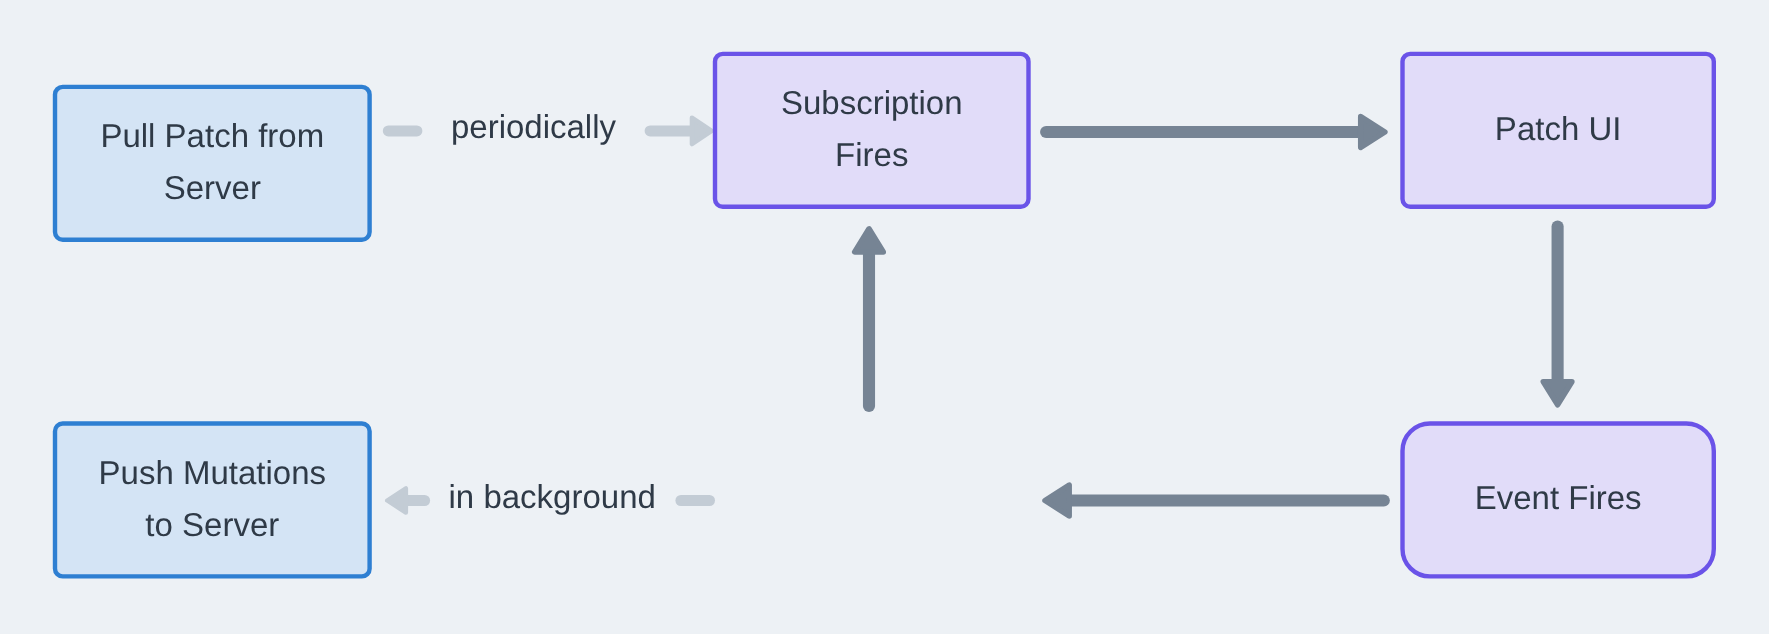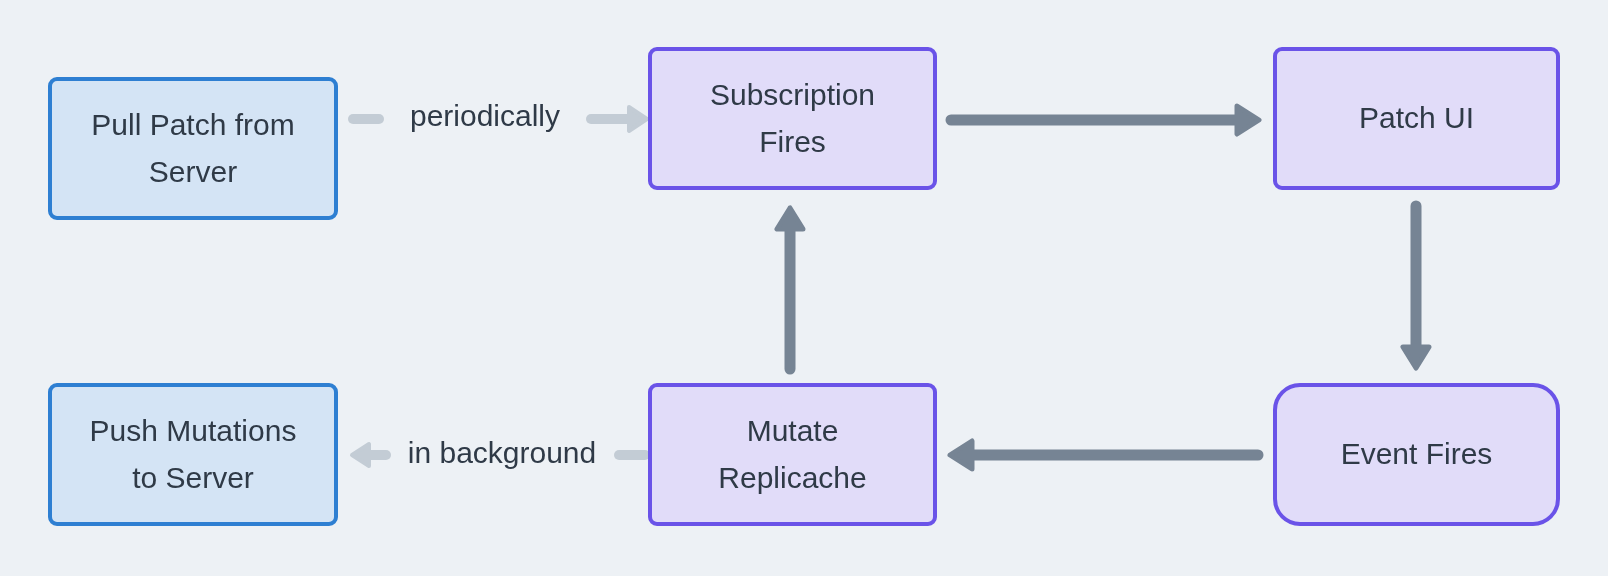--- a/index.html
+++ b/index.html
@@ -112,23 +112,20 @@
   </div>
 
   <div class="node purple pos-render">
     <span>Patch UI</span>
   </div>
 
   <div class="node blue pos-push">
     <span>Push Mutations to Server</span>
   </div>
 
-  <div class="node purple pos-mutate">
-    <span>Mutate Replicache</span>
-  </div>
 
   <div class="node purple pos-event">
     <span>Event Fires</span>
   </div>
 
   <div class="edge-label pos-label-inbackground">in background</div>
 
   <div class="edge-label pos-label-periodically">periodically</div>
 
 </div>

